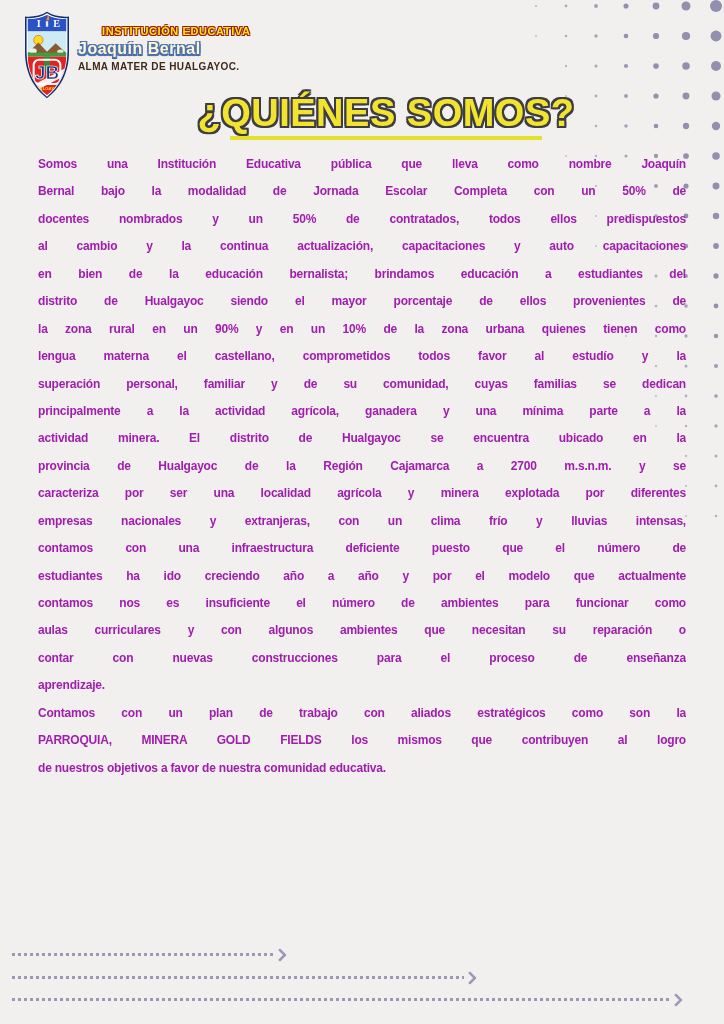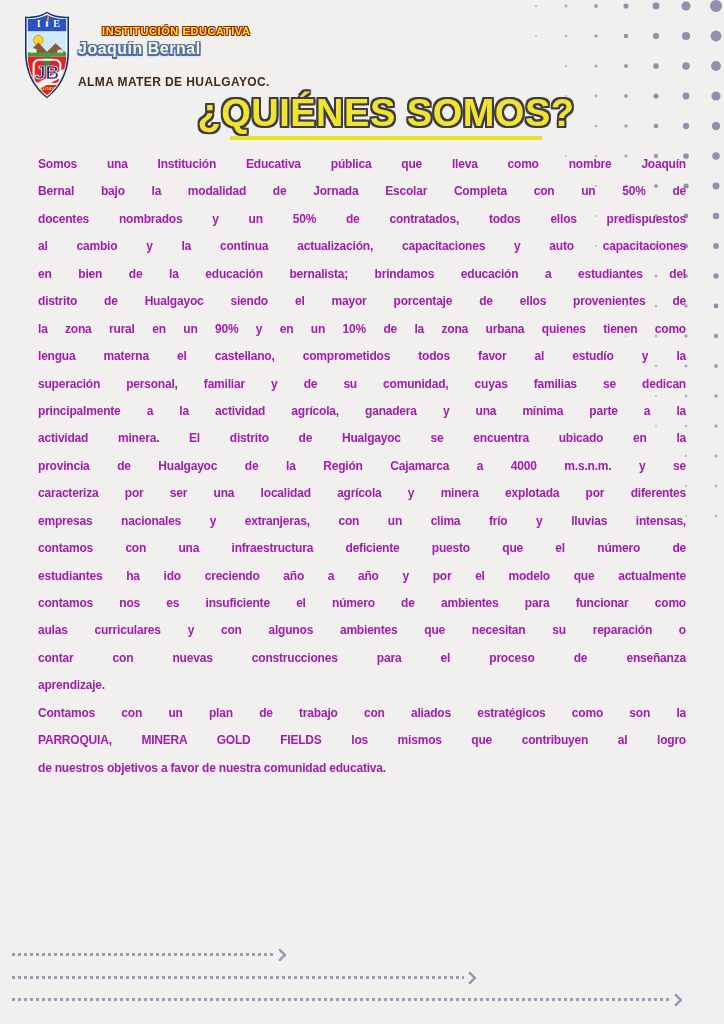--- a/index.html
+++ b/index.html
@@ -19,21 +19,21 @@
   .logo-text{margin-left:7px;padding-top:14px;}
   .logo-l1{
     font-size:11px;font-weight:900;letter-spacing:.6px;color:#ffe71d;
     text-shadow:-1px -1px 0 #9c1d0e,1px -1px 0 #9c1d0e,-1px 1px 0 #9c1d0e,1px 1px 0 #9c1d0e,0 1px 0 #9c1d0e,0 -1px 0 #9c1d0e;
     margin-left:24px;
   }
   .logo-name{
     margin-top:3px;font-size:16px;font-weight:900;letter-spacing:.5px;color:#fdf6d2;
     text-shadow:-1.5px -1.5px 0 #4e72ae,1.5px -1.5px 0 #4e72ae,-1.5px 1.5px 0 #4e72ae,1.5px 1.5px 0 #4e72ae,0 2px 1px #2d4a7a;
   }
-  .logo-l3{margin-top:17px;font-size:12px;font-weight:bold;letter-spacing:.4px;color:#40291a;}
+  .logo-l3{margin-top:3px;font-size:10px;font-weight:bold;letter-spacing:.4px;color:#40291a;}
 
   
   .title-wrap{position:absolute;left:0;top:92px;width:100%;text-align:center;margin-left:24px;}
   .title{
     display:inline-block;font-size:38px;font-weight:900;letter-spacing:.5px;color:#f2e42e;
     text-shadow:-2px -2px 0 #3c3c44,2px -2px 0 #3c3c44,-2px 2px 0 #3c3c44,2px 2px 0 #3c3c44,0 2px 0 #3c3c44,0 -2px 0 #3c3c44,2px 0 0 #3c3c44,-2px 0 0 #3c3c44;
   }
   .title-underline{width:312px;height:4px;background:#e4e12a;margin:1px auto 0;}
 
   
@@ -187,21 +187,21 @@
         <div class="line">Bernal bajo la modalidad de Jornada Escolar Completa con un 50% de</div>
         <div class="line">docentes nombrados y un 50% de contratados, todos ellos predispuestos</div>
         <div class="line">al cambio y la continua actualización, capacitaciones y auto capacitaciones</div>
         <div class="line">en bien de la educación bernalista; brindamos educación a estudiantes del</div>
         <div class="line">distrito de Hualgayoc siendo el mayor porcentaje de ellos provenientes de</div>
         <div class="line">la zona rural en un 90% y en un 10% de la zona urbana quienes tienen como</div>
         <div class="line">lengua materna el castellano, comprometidos todos favor al estudío y la</div>
         <div class="line">superación personal, familiar y de su comunidad, cuyas familias se dedican</div>
         <div class="line">principalmente a la actividad agrícola, ganadera y una mínima parte a la</div>
         <div class="line">actividad minera. El distrito de Hualgayoc se encuentra ubicado en la</div>
-        <div class="line">provincia de Hualgayoc de la Región Cajamarca a 4000 m.s.n.m. y se</div>
+        <div class="line">provincia de Hualgayoc de la Región Cajamarca a 2700 m.s.n.m. y se</div>
         <div class="line">caracteriza por ser una localidad agrícola y minera explotada por diferentes</div>
         <div class="line">empresas nacionales y extranjeras, con un clima frío y lluvias intensas,</div>
         <div class="line">contamos con una infraestructura deficiente puesto que el número de</div>
         <div class="line">estudiantes ha ido creciendo año a año y por el modelo que actualmente</div>
         <div class="line">contamos nos es insuficiente el número de ambientes para funcionar como</div>
         <div class="line">aulas curriculares y con algunos ambientes que necesitan su reparación o</div>
         <div class="line">contar con nuevas construcciones para el proceso de enseñanza</div>
         <div class="line lastline">aprendizaje.</div>
       </div>
     <div>

